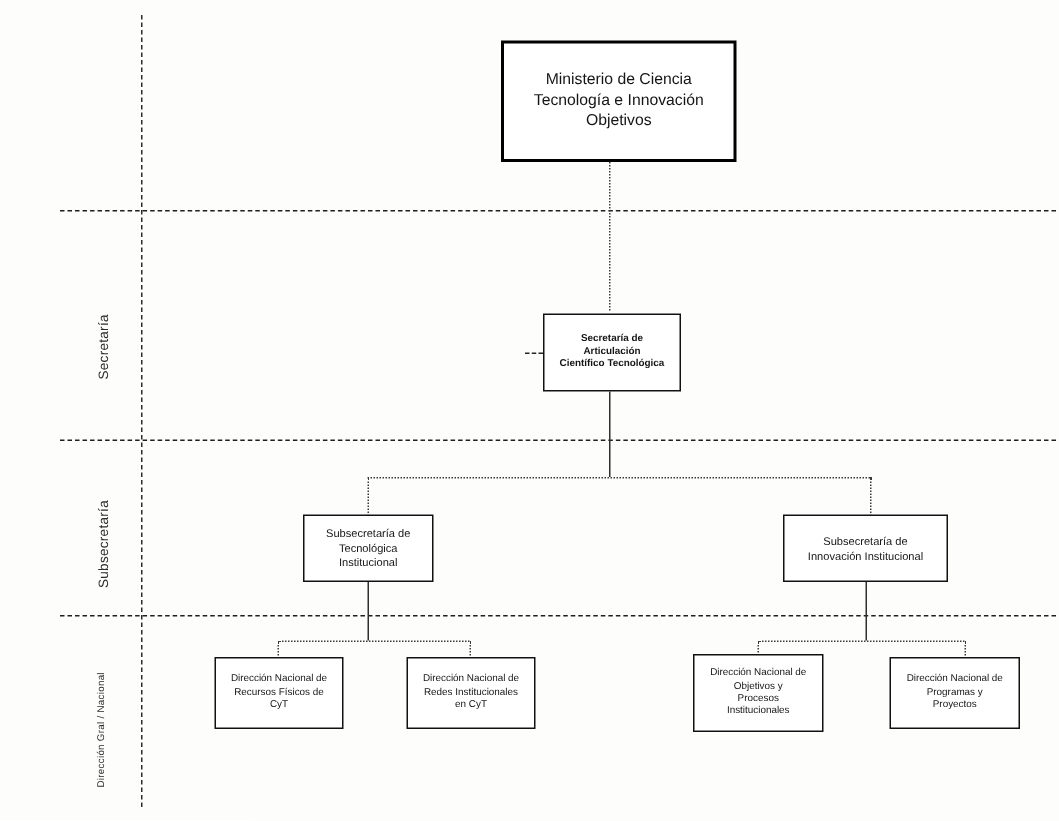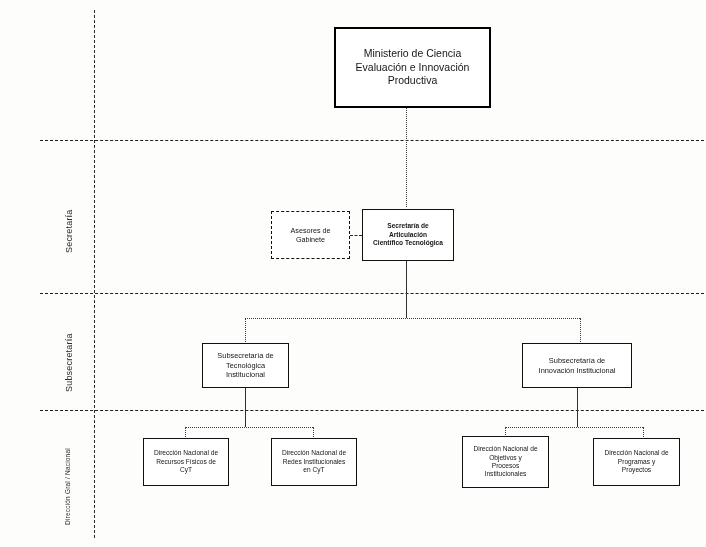--- a/index.html
+++ b/index.html
@@ -102,33 +102,27 @@
   <div class="band-divider" style="left:40px; top:293px; width:664px;"></div>
   <div class="band-divider" style="left:40px; top:410px; width:664px;"></div>
 
   <div class="band-label lvl-sec" style="left:64px; top:253px;">Secretaría</div>
   <div class="band-label lvl-sub" style="left:64px; top:392px;">Subsecretaría</div>
   <div class="band-label lvl-dir" style="left:64px; top:525px;">Dirección Gral / Nacional</div>
 
   <div class="node heavy root" style="left:334px; top:27px; width:157px; height:81px;">
     <div>
       <span class="txt">Ministerio de Ciencia</span>
-      <span class="txt">Evaluación e Innovación</span>
-      <span class="txt">Productiva</span>
+      <span class="txt">Tecnología e Innovación</span>
+      <span class="txt">Objetivos</span>
     </div>
   </div>
 
   <div class="conn-dotted-v" style="left:406px; top:108px; height:99px;"></div>
 
-  <div class="node dashed advisors" style="left:271px; top:211px; width:79px; height:48px;">
-    <div>
-      <span class="txt">Asesores de</span>
-      <span class="txt">Gabinete</span>
-    </div>
-  </div>
 
   <div class="conn-link-h" style="left:350px; top:235px; width:12px;"></div>
 
   <div class="node solid secretary" style="left:362px; top:209px; width:92px; height:52px;">
     <div>
       <span class="txt">Secretaría de</span>
       <span class="txt">Articulación</span>
       <span class="txt">Científico Tecnológica</span>
     </div>
   </div>

